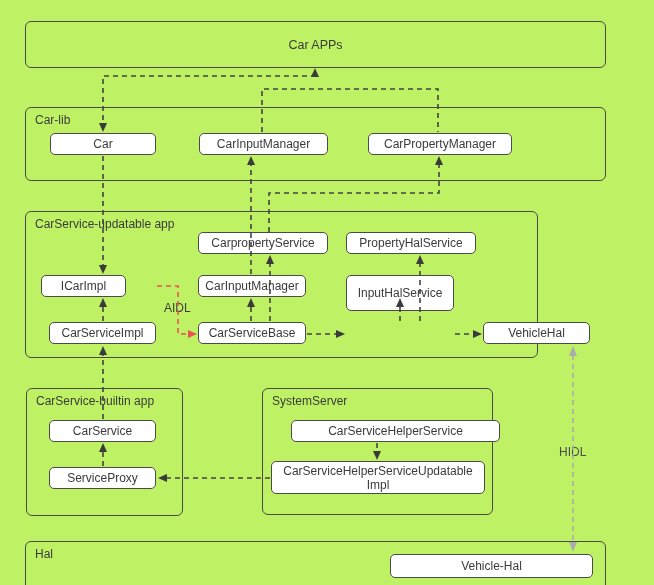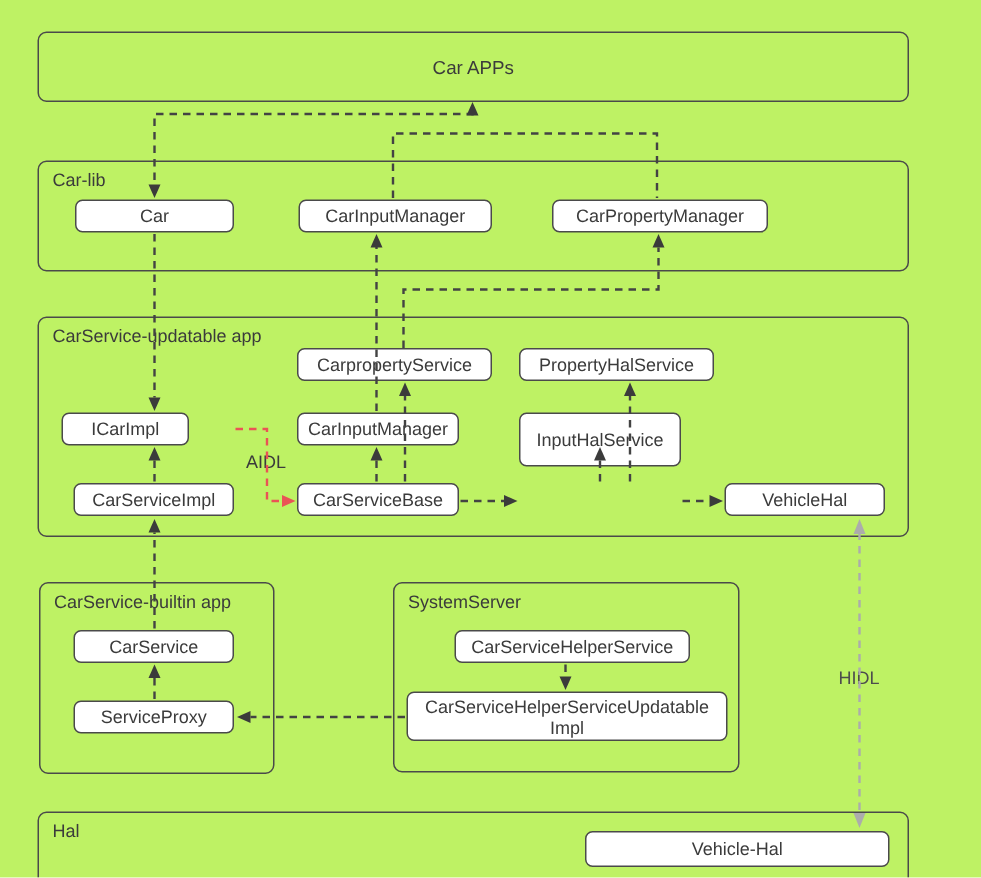--- a/index.html
+++ b/index.html
@@ -39,21 +39,21 @@
 <div id="stage">
 
   <div class="container" style="left:25px;top:21px;width:581px;height:47px;display:flex;align-items:center;justify-content:center;">
     <span style="font-size:12.5px;">Car APPs</span>
   </div>
 
   <div class="container" style="left:25px;top:107px;width:581px;height:74px;">
     <span class="clabel">Car-lib</span>
   </div>
 
-  <div class="container" style="left:25px;top:211px;width:581px;height:147px;">
+  <div class="container" style="left:25px;top:211px;width:513px;height:147px;">
     <span class="clabel">CarService-updatable app</span>
   </div>
 
   <div class="container" style="left:26px;top:388px;width:157px;height:128px;">
     <span class="clabel">CarService-builtin app</span>
   </div>
 
   <div class="container" style="left:262px;top:388px;width:231px;height:127px;">
     <span class="clabel">SystemServer</span>
   </div>
@@ -73,21 +73,21 @@
   <div class="node" style="left:198px;top:275px;width:108px;height:22px;">CarInputManager</div>
   <div class="node" style="left:346px;top:275px;width:108px;height:36px;">InputHalService</div>
 
   <div class="node" style="left:49px;top:322px;width:107px;height:22px;">CarServiceImpl</div>
   <div class="node" style="left:198px;top:322px;width:108px;height:22px;">CarServiceBase</div>
   <div class="node" style="left:483px;top:322px;width:107px;height:22px;">VehicleHal</div>
 
   <div class="node" style="left:49px;top:420px;width:107px;height:22px;">CarService</div>
   <div class="node" style="left:49px;top:467px;width:107px;height:22px;">ServiceProxy</div>
 
-  <div class="node" style="left:303px;top:420px;width:157px;height:22px;">CarServiceHelperService</div>
+  <div class="node" style="left:291px;top:420px;width:209px;height:22px;">CarServiceHelperService</div>
   <div class="node twoline" style="left:271px;top:461px;width:214px;height:33px;">CarServiceHelperServiceUpdatable Impl</div>
 
   <div class="node" style="left:390px;top:554px;width:203px;height:24px;">Vehicle-Hal</div>
 
   <div class="annot aidl" style="left:164px;top:301px;">AIDL</div>
   <div class="annot hidl" style="left:559px;top:445px;">HIDL</div>
 
   <svg class="overlay" width="654" height="585" viewBox="0 0 654 585">
 
     <g>

